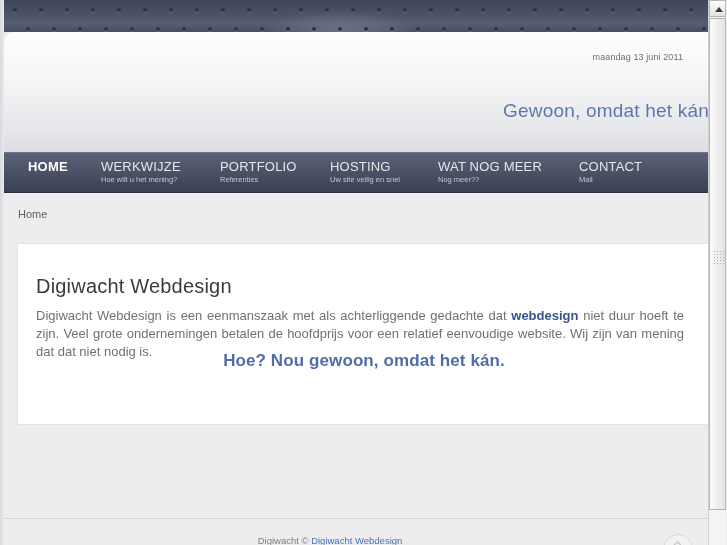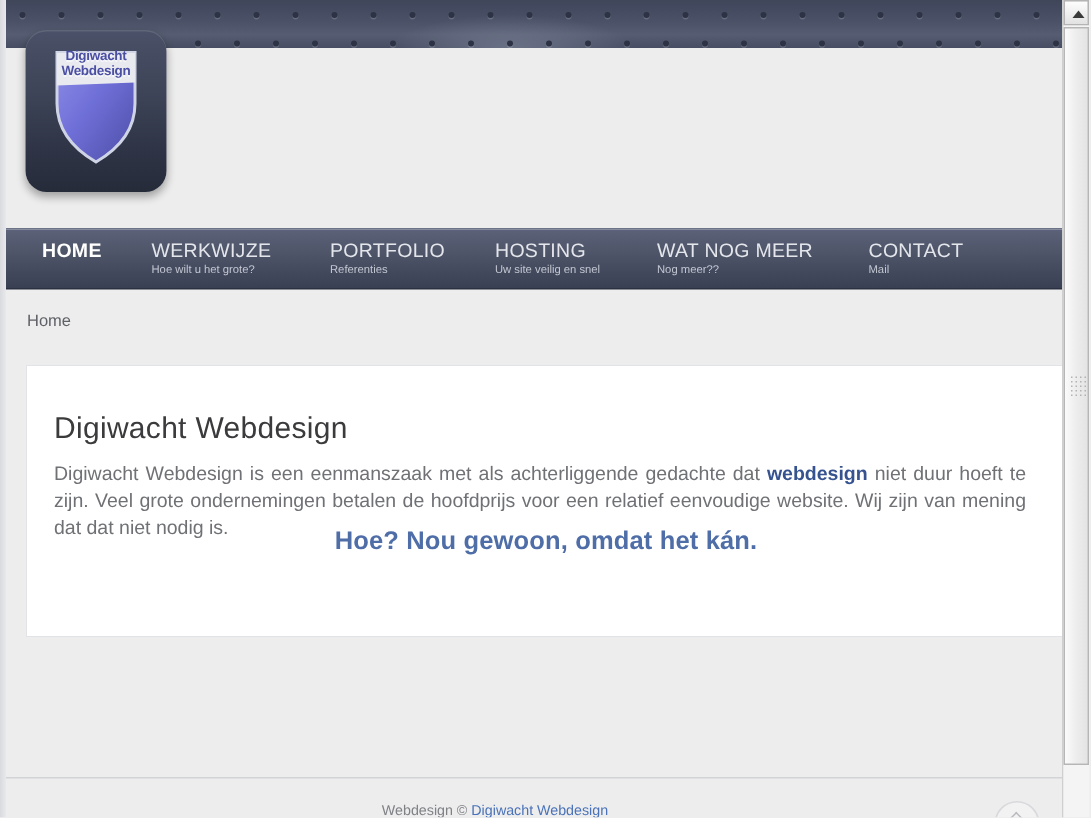--- a/index.html
+++ b/index.html
@@ -382,50 +382,34 @@
           <div class="rivet" style="left: 546px;"></div>
           <div class="rivet" style="left: 572px;"></div>
           <div class="rivet" style="left: 598px;"></div>
           <div class="rivet" style="left: 624px;"></div>
           <div class="rivet" style="left: 650px;"></div>
           <div class="rivet" style="left: 676px;"></div>
           <div class="rivet" style="left: 702px;"></div>
         </div>
     </div>
 
-
-    <div class="logo-badge">
-      <svg class="shield" viewBox="0 0 60 80">
-        <defs>
-          <linearGradient id="shieldGrad" x1="0" y1="0" x2="1" y2="1">
-            <stop offset="0%" stop-color="#8f8fe8"></stop>
-            <stop offset="45%" stop-color="#6f6fd8"></stop>
-            <stop offset="100%" stop-color="#4d4da6"></stop>
-          </linearGradient>
-          <clipPath id="shieldClip">
-            <path d="M4,4 L56,4 L56,38 C56,58 42,70 30,77 C18,70 4,58 4,38 Z"></path>
-          </clipPath>
-        </defs>
-        <path d="M4,4 L56,4 L56,38 C56,58 42,70 30,77 C18,70 4,58 4,38 Z" fill="url(#shieldGrad)" stroke="#cfd3e6" stroke-width="2"></path>
-        <path d="M4,4 L56,4 L56,24 L4,26 Z" fill="#e9eaf0" clip-path="url(#shieldClip)"></path>
-      </svg>
-      <div class="shield-text">
-        <div>Digiwacht</div>
-        <div>Webdesign</div>
-      </div>
-    </div>
+    <div class="header">
+      <div class="header-date">maandag 13 juni 2011</div>
+      <div class="header-tagline">Gewoon, omdat het kán</div>
+    </div>
+
 
     <nav class="navbar">
       <div class="nav-items" id="nav-items">
           <div class="nav-item active" style="left: 24px;">
             <div class="nav-title">HOME</div>
           </div>
           <div class="nav-item" style="left: 97px;">
             <div class="nav-title">WERKWIJZE</div>
-            <div class="nav-sub">Hoe wilt u het grote?</div>
+            <div class="nav-sub">Hoe wilt u het mening?</div>
           </div>
           <div class="nav-item" style="left: 326px;">
             <div class="nav-title">HOSTING</div>
             <div class="nav-sub">Uw site veilig en snel</div>
           </div>
           <div class="nav-item" style="left: 216px;">
             <div class="nav-title">PORTFOLIO</div>
             <div class="nav-sub">Referenties</div>
           </div>
           <div class="nav-item" style="left: 575px;">
@@ -441,21 +425,21 @@
 
     <div class="breadcrumb">Home</div>
 
     <div class="content-card">
       <h1 class="content-title">Digiwacht Webdesign</h1>
       <p class="content-para"><span>Digiwacht Webdesign is een eenmanszaak met als achterliggende gedachte dat </span><a href="#">webdesign</a><span> niet duur hoeft te zijn. Veel grote ondernemingen betalen de hoofdprijs voor een relatief eenvoudige website. Wij zijn van mening dat dat niet nodig is.</span></p>
       <div class="content-subhead">Hoe? Nou gewoon, omdat het kán.</div>
     </div>
 
     <div class="footer-divider"></div>
-    <div class="footer-text"><span>Webdesign © </span><a href="#">Digiwacht Webdesign</a></div>
+    <div class="footer-text"><span>Digiwacht © </span><a href="#">Digiwacht Webdesign</a></div>
 
     <div class="back-to-top">
       <div class="chev"></div>
     </div>
 
     <div class="edge-strip"></div>
   </div>
 
   <div class="scrollbar">
     <div class="sb-btn up">

